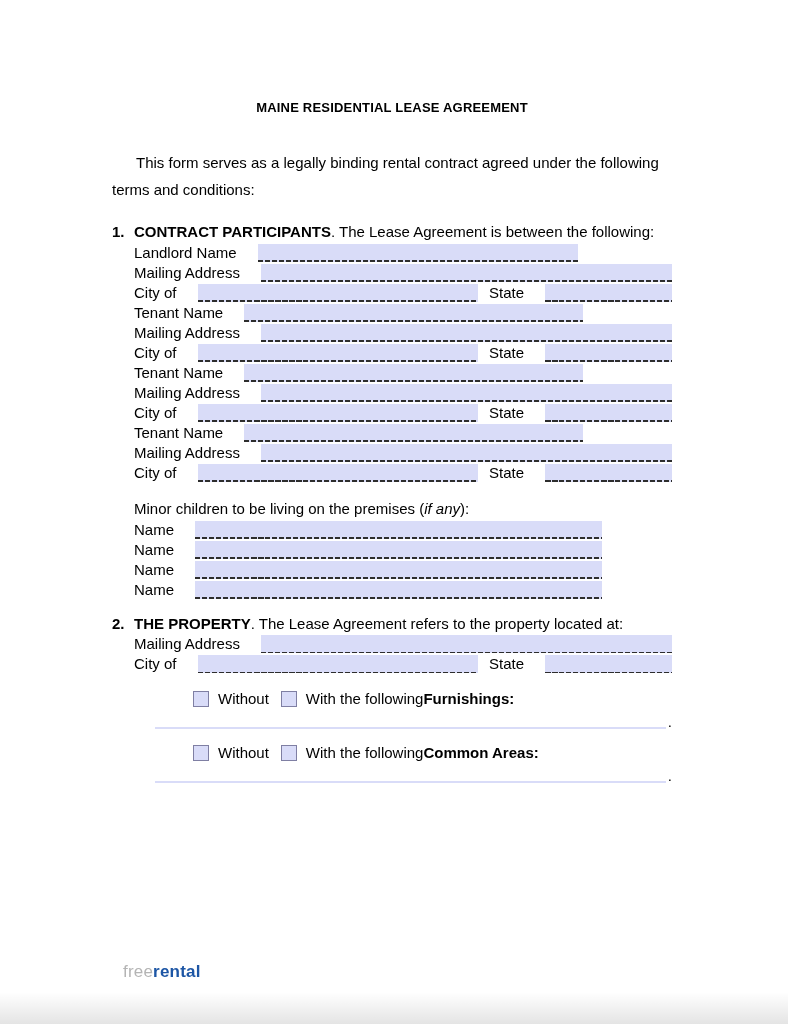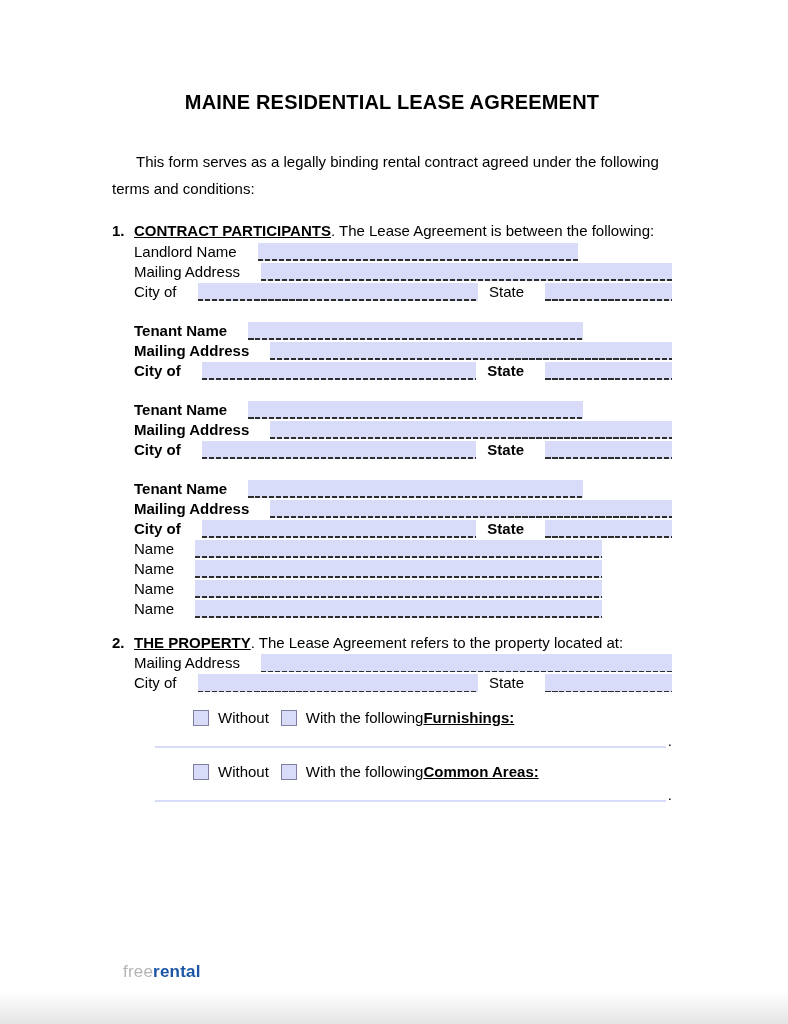--- a/index.html
+++ b/index.html
@@ -6,47 +6,47 @@
   .page{
     position:relative;
     width:788px;height:1024px;
     background:#ffffff;
     font-family:"Liberation Sans",sans-serif;
     font-size:15px;color:#000;
     overflow:hidden;
   }
   .content{padding:88px 116px 0 112px;}
   .title{
-    font-size:20px;font-weight:bold;text-align:center;
-    margin:3px;letter-spacing:.2px;
+    font-size:13px;font-weight:bold;text-align:center;
+    margin:12px;letter-spacing:.2px;
   }
   .intro{margin:34px 0 16px 0;text-indent:24px;line-height:27px;}
   .section{display:flex;margin-top:20px;}
   .section.second{margin-top:16px;}
   .section-number{width:22px;flex:none;font-weight:bold;line-height:18.5px;}
   .section-body{flex:1;min-width:0;line-height:18.5px;}
-  .bold{font-weight:bold;text-decoration:underline;}
+  .bold{font-weight:bold;}
   .it{font-style:italic;}
   
   .row{display:flex;align-items:flex-end;height:20px;}
   .lbl{white-space:nowrap;padding-right:21px;line-height:19px;}
   .field{
     position:relative;height:18px;background:#d9dcf8;
   }
   .field::after{
     content:"";position:absolute;left:0;right:0;bottom:0;height:1.5px;
     background:repeating-linear-gradient(to right,#2d2d2d 0 5.5px,rgba(0,0,0,0) 5.5px 7px);
   }
   .grow{flex:1;}
   .end-94{margin-right:94px;}
   .end-89{margin-right:89px;}
   .end-70{margin-right:70px;}
   .state-field{width:127px;flex:none;}
   .lbl-mid{padding-left:11px;}
-  .block{margin-top:19px;font-weight:bold;}
+  .block{}
   .minor-label{margin-top:17px;line-height:20px;}
   
   .cb-row{display:flex;align-items:center;height:20px;margin:16px 0 0 21px;padding-left:38px;}
   .cb-row.later{margin-top:14px;}
   .cb{
     width:14px;height:14px;flex:none;
     border:1.5px solid #7f7fa3;background:#d9dcf8;
     margin-right:9px;
   }
   .cb.mid{margin-left:12px;}
@@ -146,20 +146,21 @@
           </div>
           <div class="row">
             <span class="lbl">City of</span>
             <span class="field grow"></span>
             <span class="lbl lbl-mid">State</span>
             <span class="field state-field"></span>
           </div>
         </div>
 
         
+        <div class="minor-label"><span>Minor children to be living on the premises (</span><span class="it">if any</span><span>):</span></div>
         <div class="row">
           <span class="lbl">Name</span>
           <span class="field grow end-70"></span>
         </div>
         <div class="row">
           <span class="lbl">Name</span>
           <span class="field grow end-70"></span>
         </div>
         <div class="row">
           <span class="lbl">Name</span>

